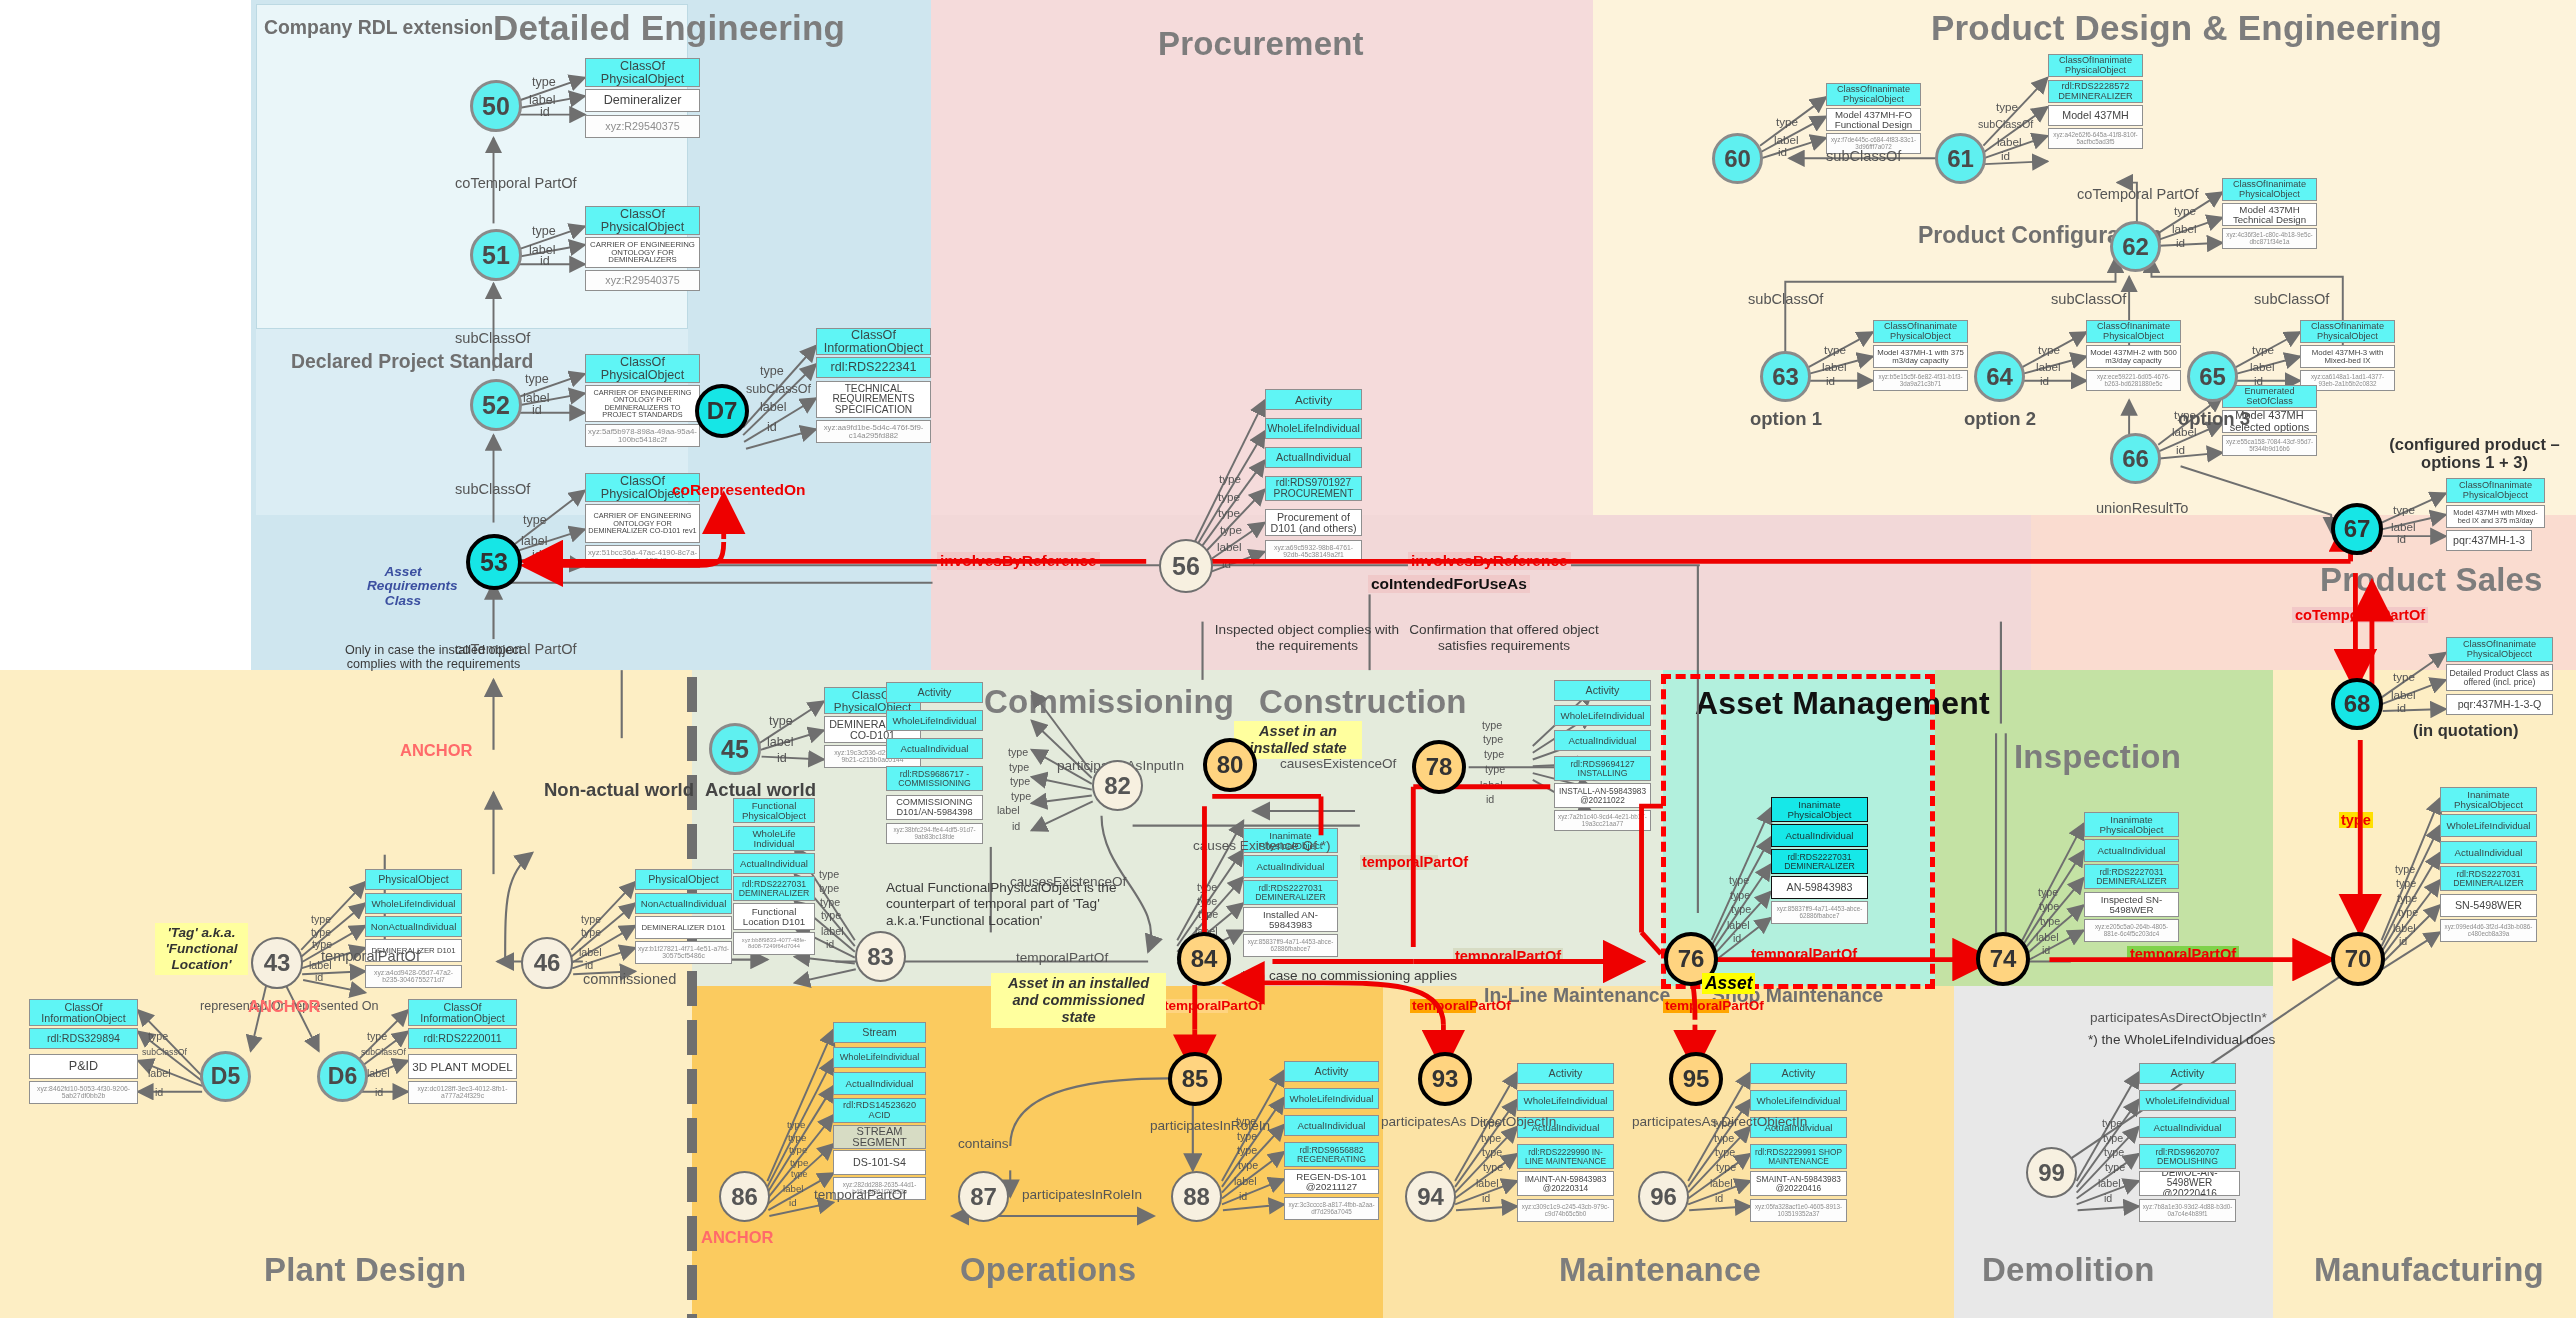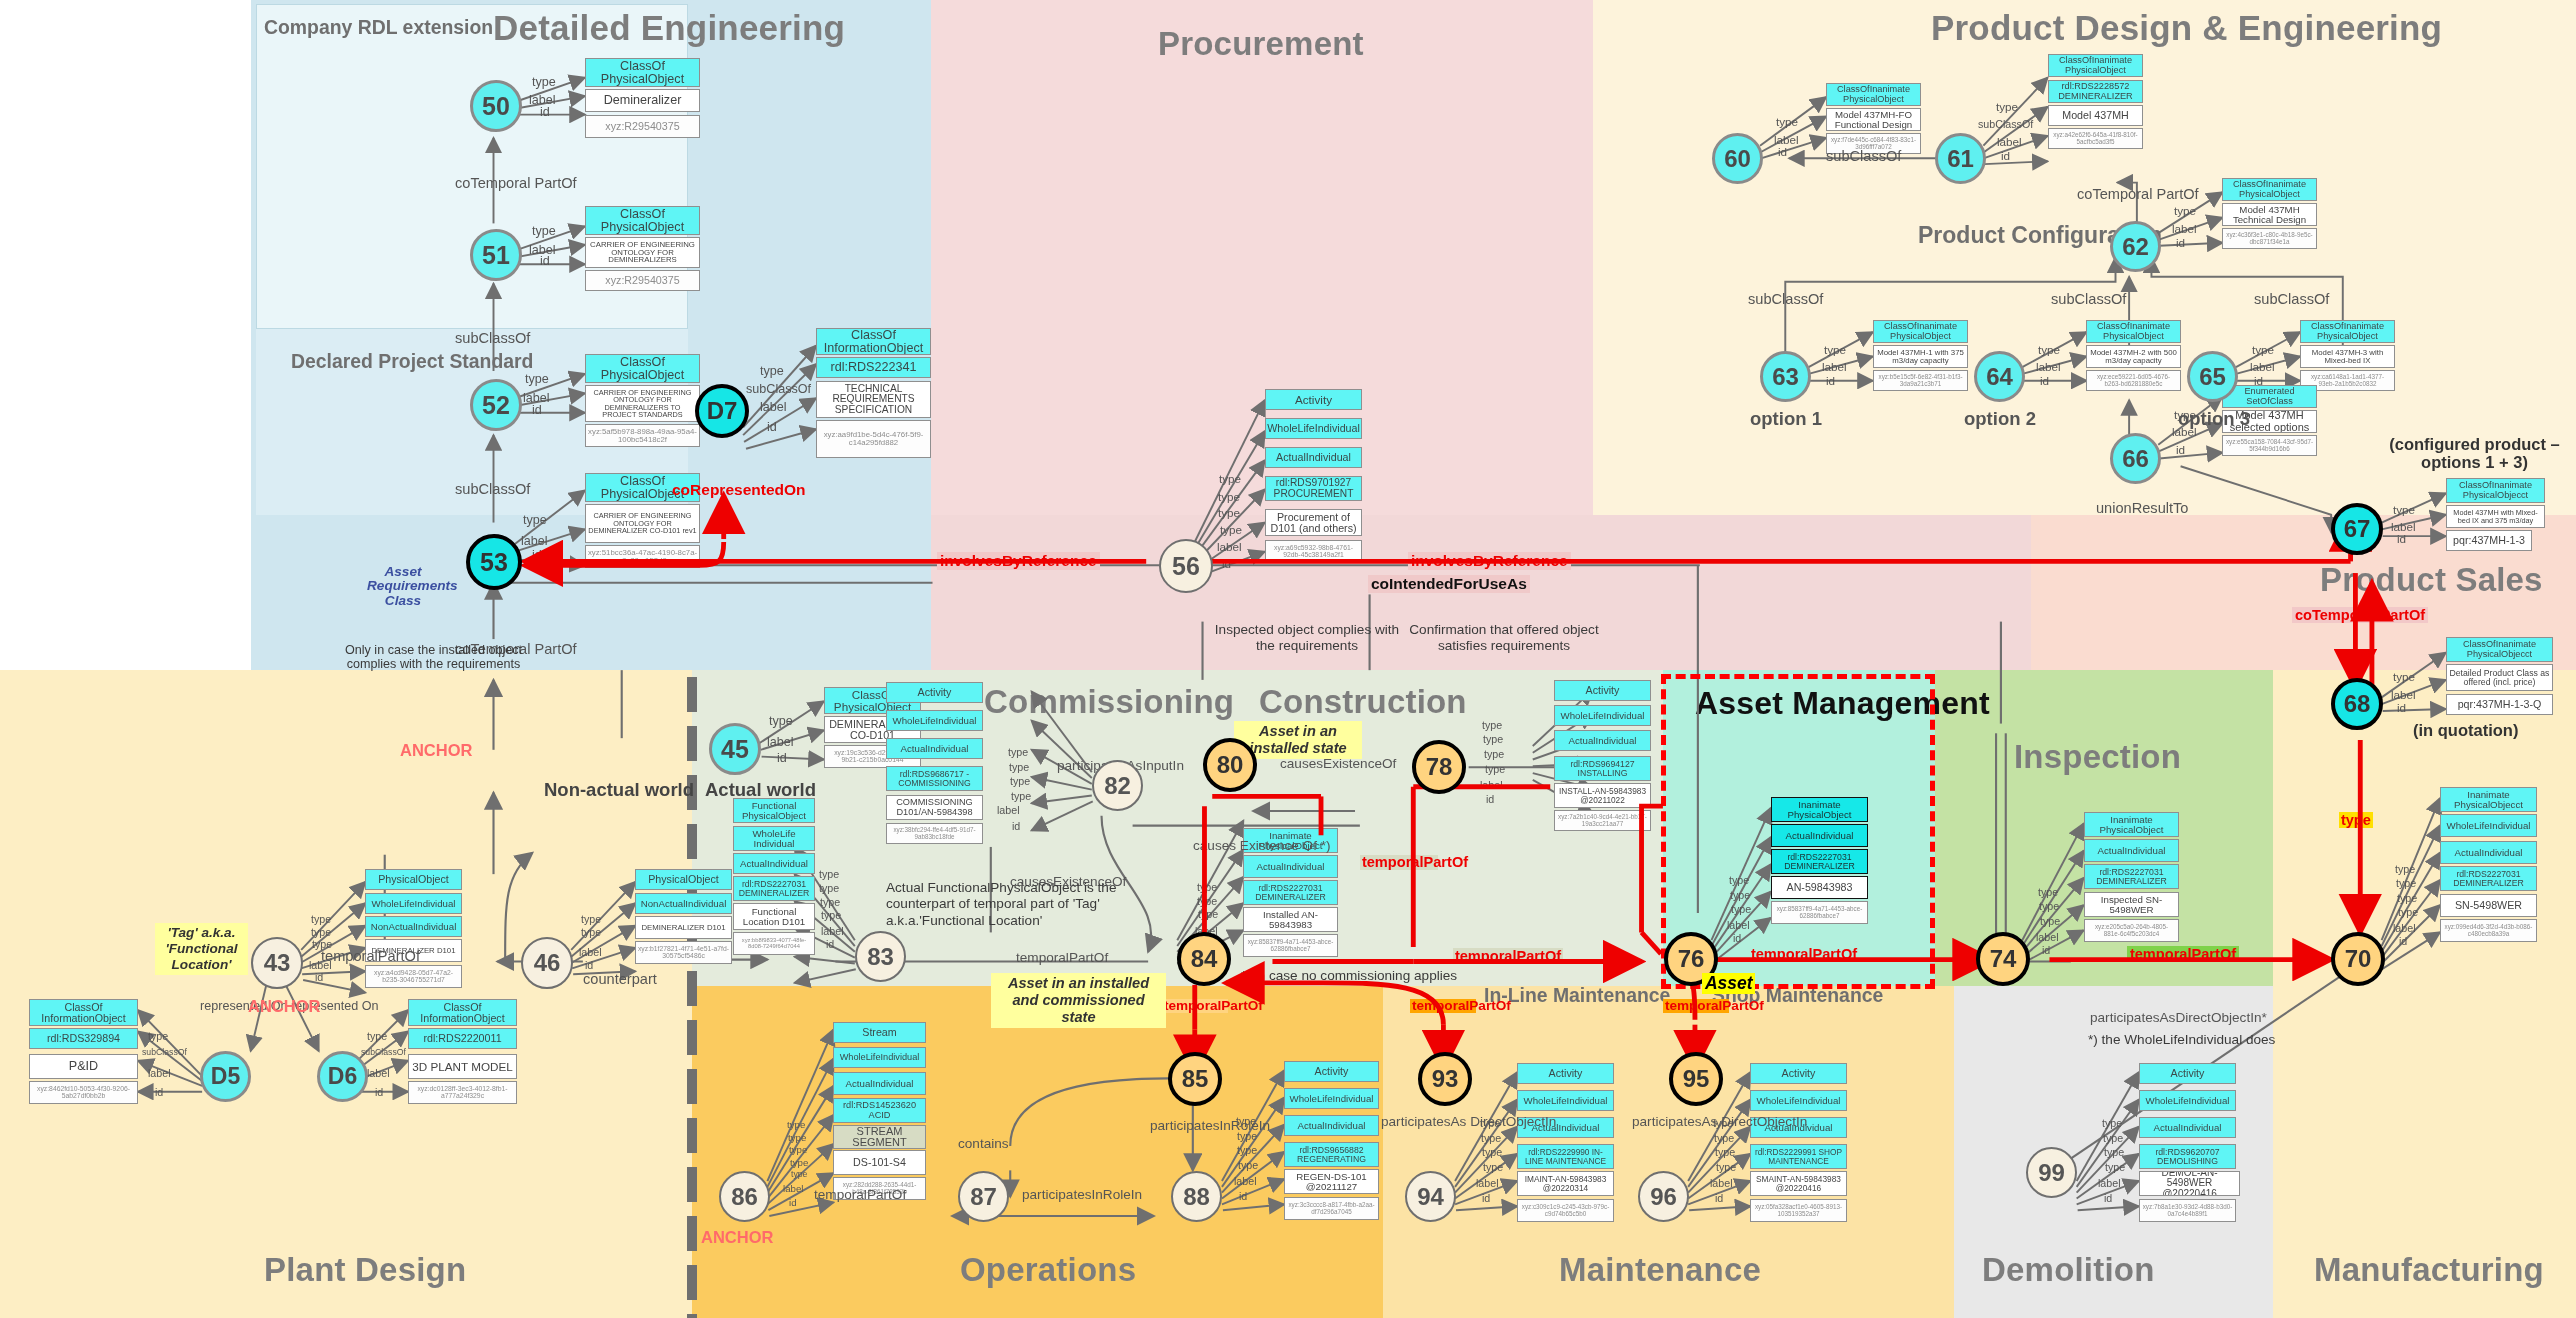--- a/index.html
+++ b/index.html
@@ -420,21 +420,21 @@
   <div class="bx bx-white" style="left:585px;top:237px;width:115px;height:31px;font-size:7.8px;">CARRIER OF ENGINEERING ONTOLOGY FOR DEMINERALIZERS</div>
   <div class="bx bx-id" style="left:585px;top:270px;width:115px;height:21.4px;font-size:10.7px;">xyz:R29540375</div>
 
   <div class="bx bx-cyan" style="left:585px;top:354px;width:115px;height:29px;font-size:12.6px;">ClassOf PhysicalObject</div>
   <div class="bx bx-white" style="left:585px;top:385px;width:115px;height:37px;font-size:7.3px;">CARRIER OF ENGINEERING ONTOLOGY FOR DEMINERALIZERS TO PROJECT STANDARDS</div>
   <div class="bx bx-id" style="left:585px;top:424px;width:115px;height:23px;font-size:7.8px;">xyz:5af5b978-898a-49aa-95a4-100bc5418c2f</div>
 
   <div class="bx bx-cyan" style="left:816px;top:328px;width:115px;height:27px;font-size:12.6px;">ClassOf InformationObject</div>
   <div class="bx bx-cyan" style="left:816px;top:357px;width:115px;height:21.4px;font-size:12.6px;">rdl:RDS222341</div>
   <div class="bx bx-white" style="left:816px;top:381px;width:115px;height:37px;font-size:10.2px;">TECHNICAL REQUIREMENTS SPECIFICATION</div>
-  <div class="bx bx-id" style="left:816px;top:420px;width:115px;height:38px;font-size:7.8px;">xyz:aa9fd1be-5d4c-476f-5f9-c14a295fd882</div>
+  <div class="bx bx-id" style="left:816px;top:420px;width:115px;height:23px;font-size:7.8px;">xyz:aa9fd1be-5d4c-476f-5f9-c14a295fd882</div>
 
   <div class="bx bx-cyan" style="left:585px;top:473px;width:115px;height:29px;font-size:12.6px;">ClassOf PhysicalObject</div>
   <div class="bx bx-white" style="left:585px;top:504px;width:115px;height:39px;font-size:7.3px;">CARRIER OF ENGINEERING ONTOLOGY FOR DEMINERALIZER CO-D101 rev1</div>
   <div class="bx bx-id" style="left:585px;top:545px;width:115px;height:23px;font-size:7.8px;">xyz:51bcc36a-47ac-4190-8c7a-c8c8fbc152d9</div>
 
   <div class="bx bx-cyan" style="left:1265px;top:389px;width:97px;height:21.4px;font-size:11.7px;">Activity</div>
   <div class="bx bx-cyan" style="left:1265px;top:418px;width:97px;height:21.4px;font-size:10.7px;">WholeLifeIndividual</div>
   <div class="bx bx-cyan" style="left:1265px;top:447px;width:97px;height:21.4px;font-size:10.7px;">ActualIndividual</div>
   <div class="bx bx-cyan" style="left:1265px;top:476px;width:97px;height:25px;font-size:10.2px;">rdl:RDS9701927 PROCUREMENT</div>
   <div class="bx bx-white" style="left:1265px;top:509px;width:97px;height:27px;font-size:10.7px;">Procurement of D101 (and others)</div>
@@ -750,21 +750,21 @@
   <div class="el el-red-bg" style="left:1408px;top:552px;font-size:15.5px;">involvesByReference</div>
   <div class="el el-blk-bg" style="left:1368px;top:575px;font-size:15.5px;">coIntendedForUseAs</div>
   <div class="el" style="left:1826px;top:148px;font-size:14.6px;">subClassOf</div>
   <div class="el" style="left:2077px;top:186px;font-size:14.6px;">coTemporal PartOf</div>
   <div class="el" style="left:1748px;top:291px;font-size:14.6px;">subClassOf</div>
   <div class="el" style="left:2051px;top:291px;font-size:14.6px;">subClassOf</div>
   <div class="el" style="left:2254px;top:291px;font-size:14.6px;">subClassOf</div>
   <div class="el" style="left:2096px;top:500px;font-size:14.6px;">unionResultTo</div>
   <div class="el el-red-bg" style="left:2292px;top:607px;font-size:14.6px;white-space:nowrap;">coTemporal PartOf</div>
   <div class="el" style="left:321px;top:948px;font-size:14.6px;">temporalPartOf</div>
-  <div class="el" style="left:583px;top:971px;font-size:14.6px;">counterpart</div>
+  <div class="el" style="left:583px;top:971px;font-size:14.6px;">commissioned</div>
   <div class="el" style="left:200px;top:1000px;font-size:12.6px;line-height:1.1;width:78px;">represented On</div>
   <div class="el" style="left:291px;top:1000px;font-size:12.6px;line-height:1.1;width:78px;">represented On</div>
   <div class="el" style="left:1057px;top:758px;font-size:13.6px;">participatesAsInputIn</div>
   <div class="el" style="left:1280px;top:756px;font-size:13.6px;">causesExistenceOf</div>
   <div class="el" style="left:1193px;top:839px;font-size:13.6px;line-height:1.1;width:72px;">causes Existence Of *)</div>
   <div class="el" style="left:1010px;top:874px;font-size:13.6px;">causesExistenceOf</div>
   <div class="el" style="left:1016px;top:950px;font-size:13.6px;">temporalPartOf</div>
 
   <div class="el el-olive-bg" style="left:1360px;top:855px;font-size:14.6px;line-height:1.05;width:78px;text-align:center;"><span>temporalPartOf</span></div>
   <div class="el el-olive-bg" style="left:1453px;top:948px;font-size:14.6px;">temporalPartOf</div>

